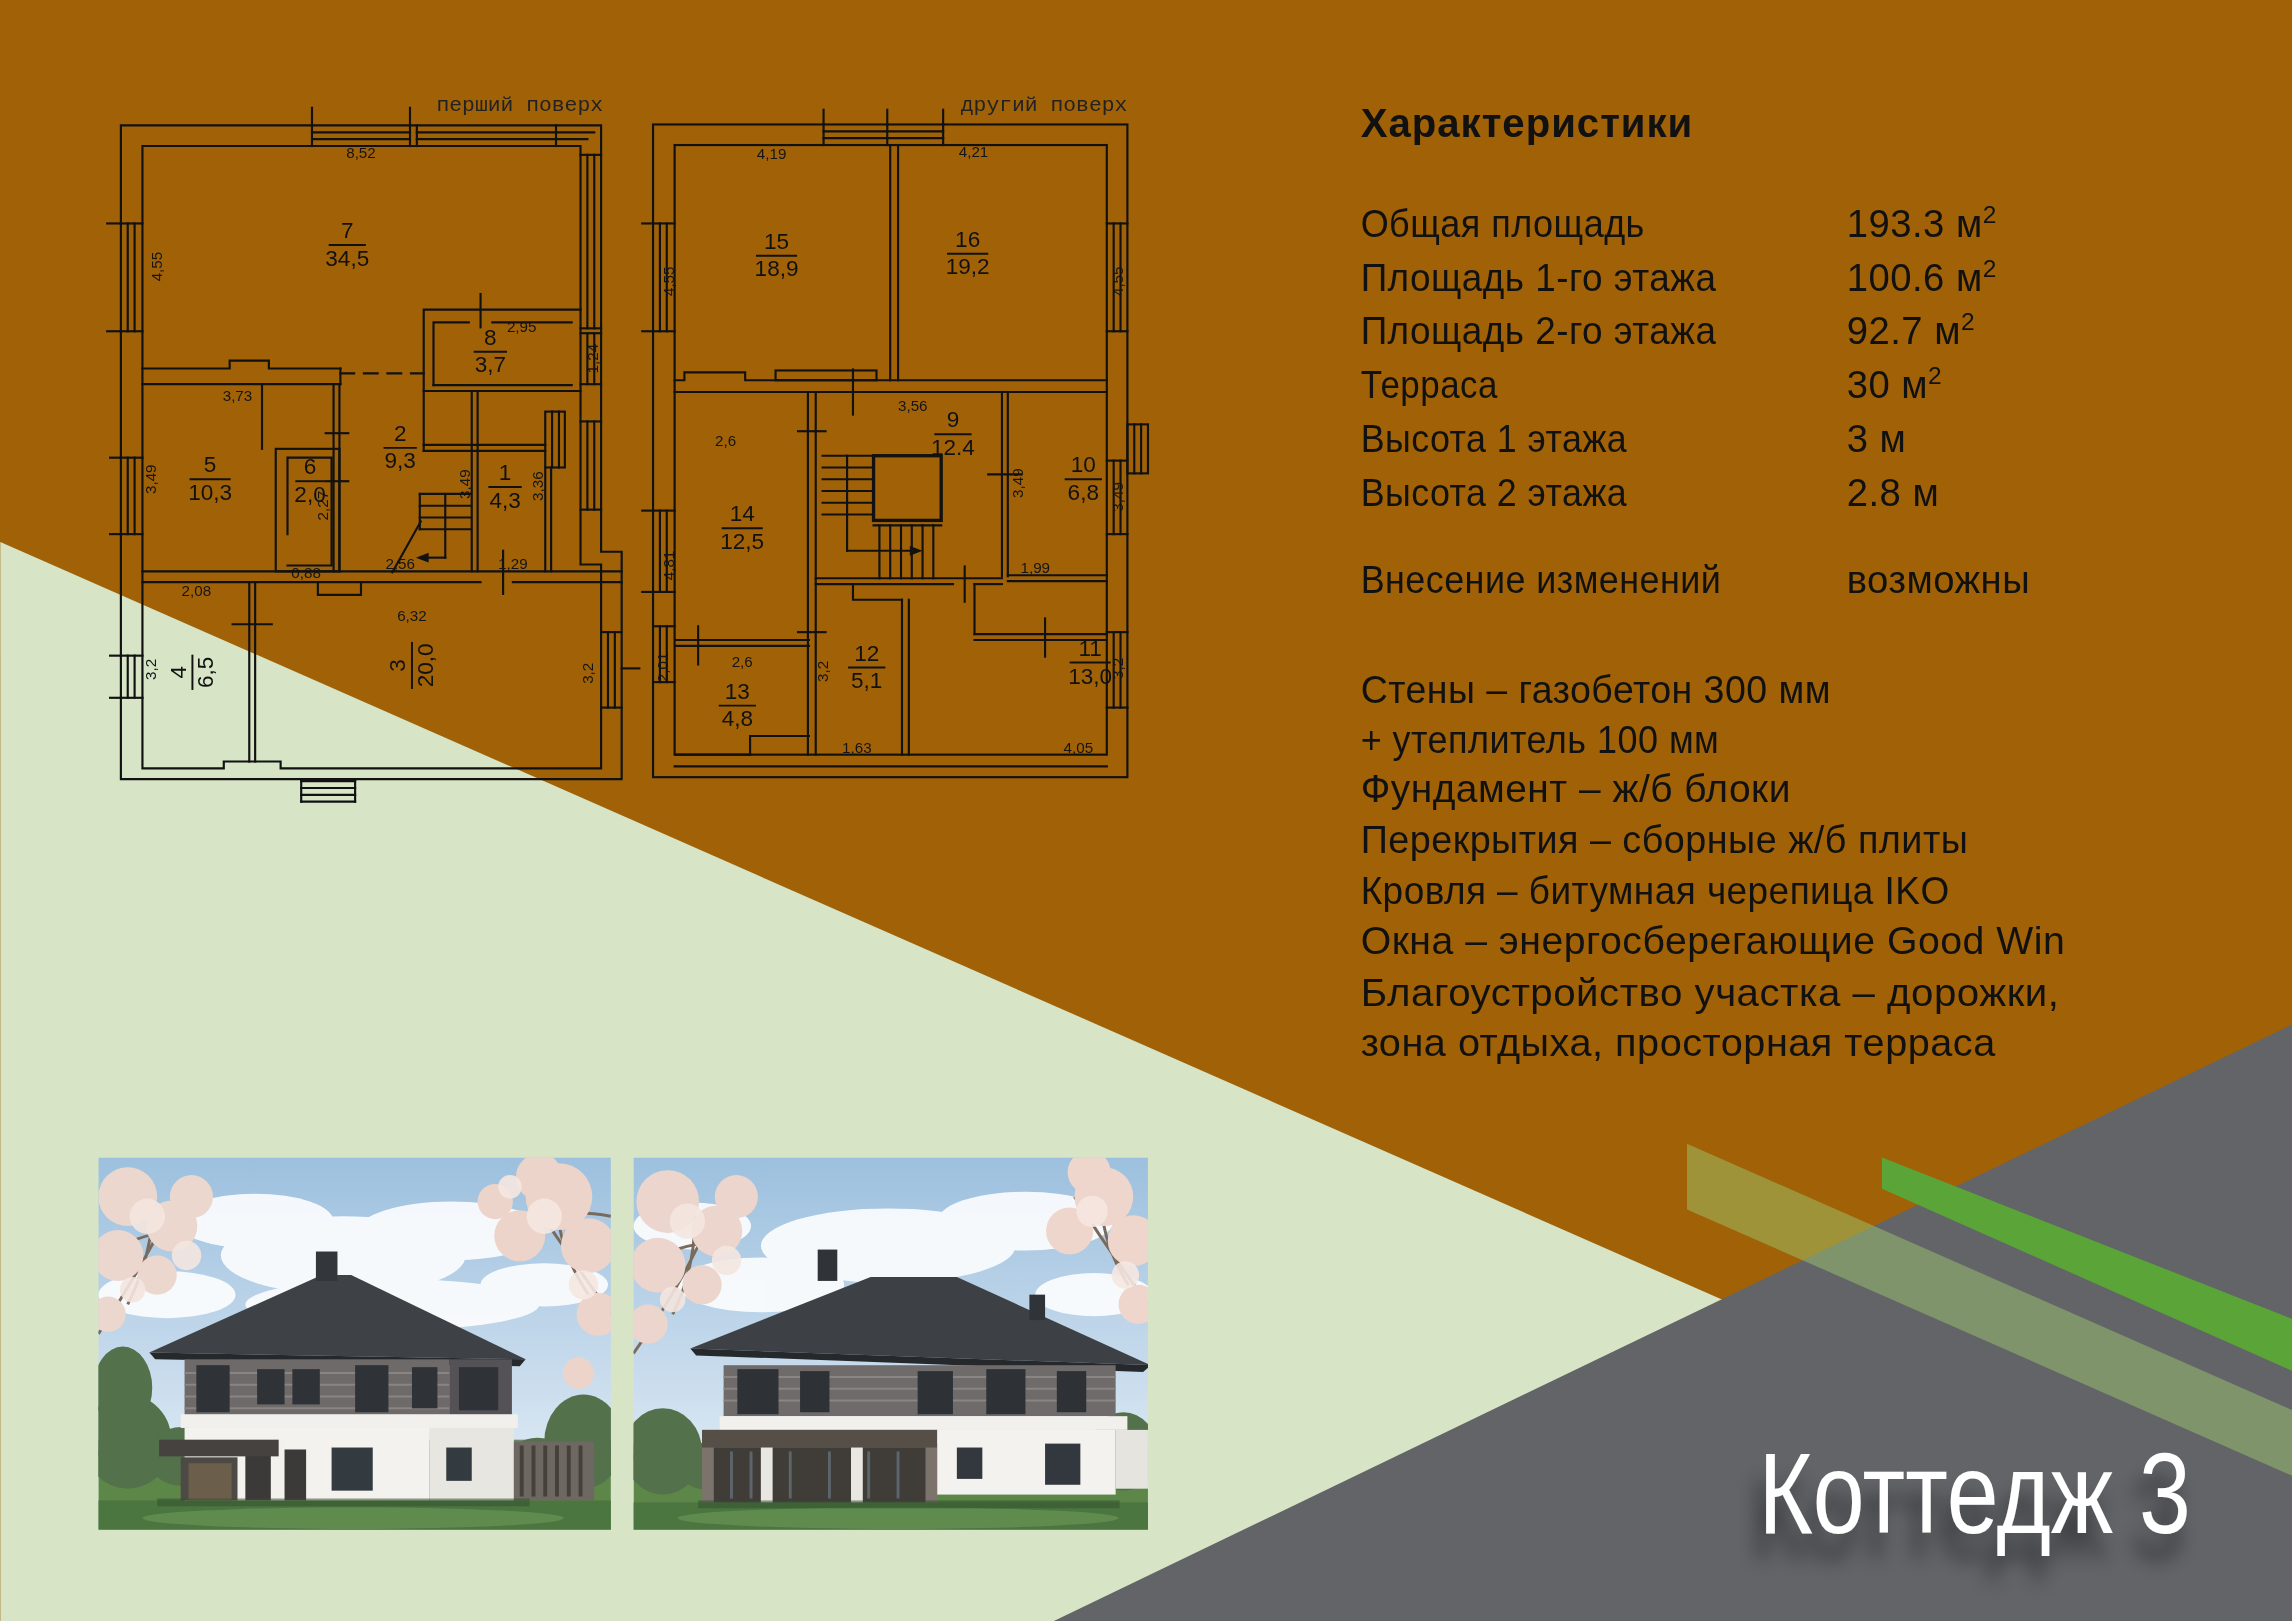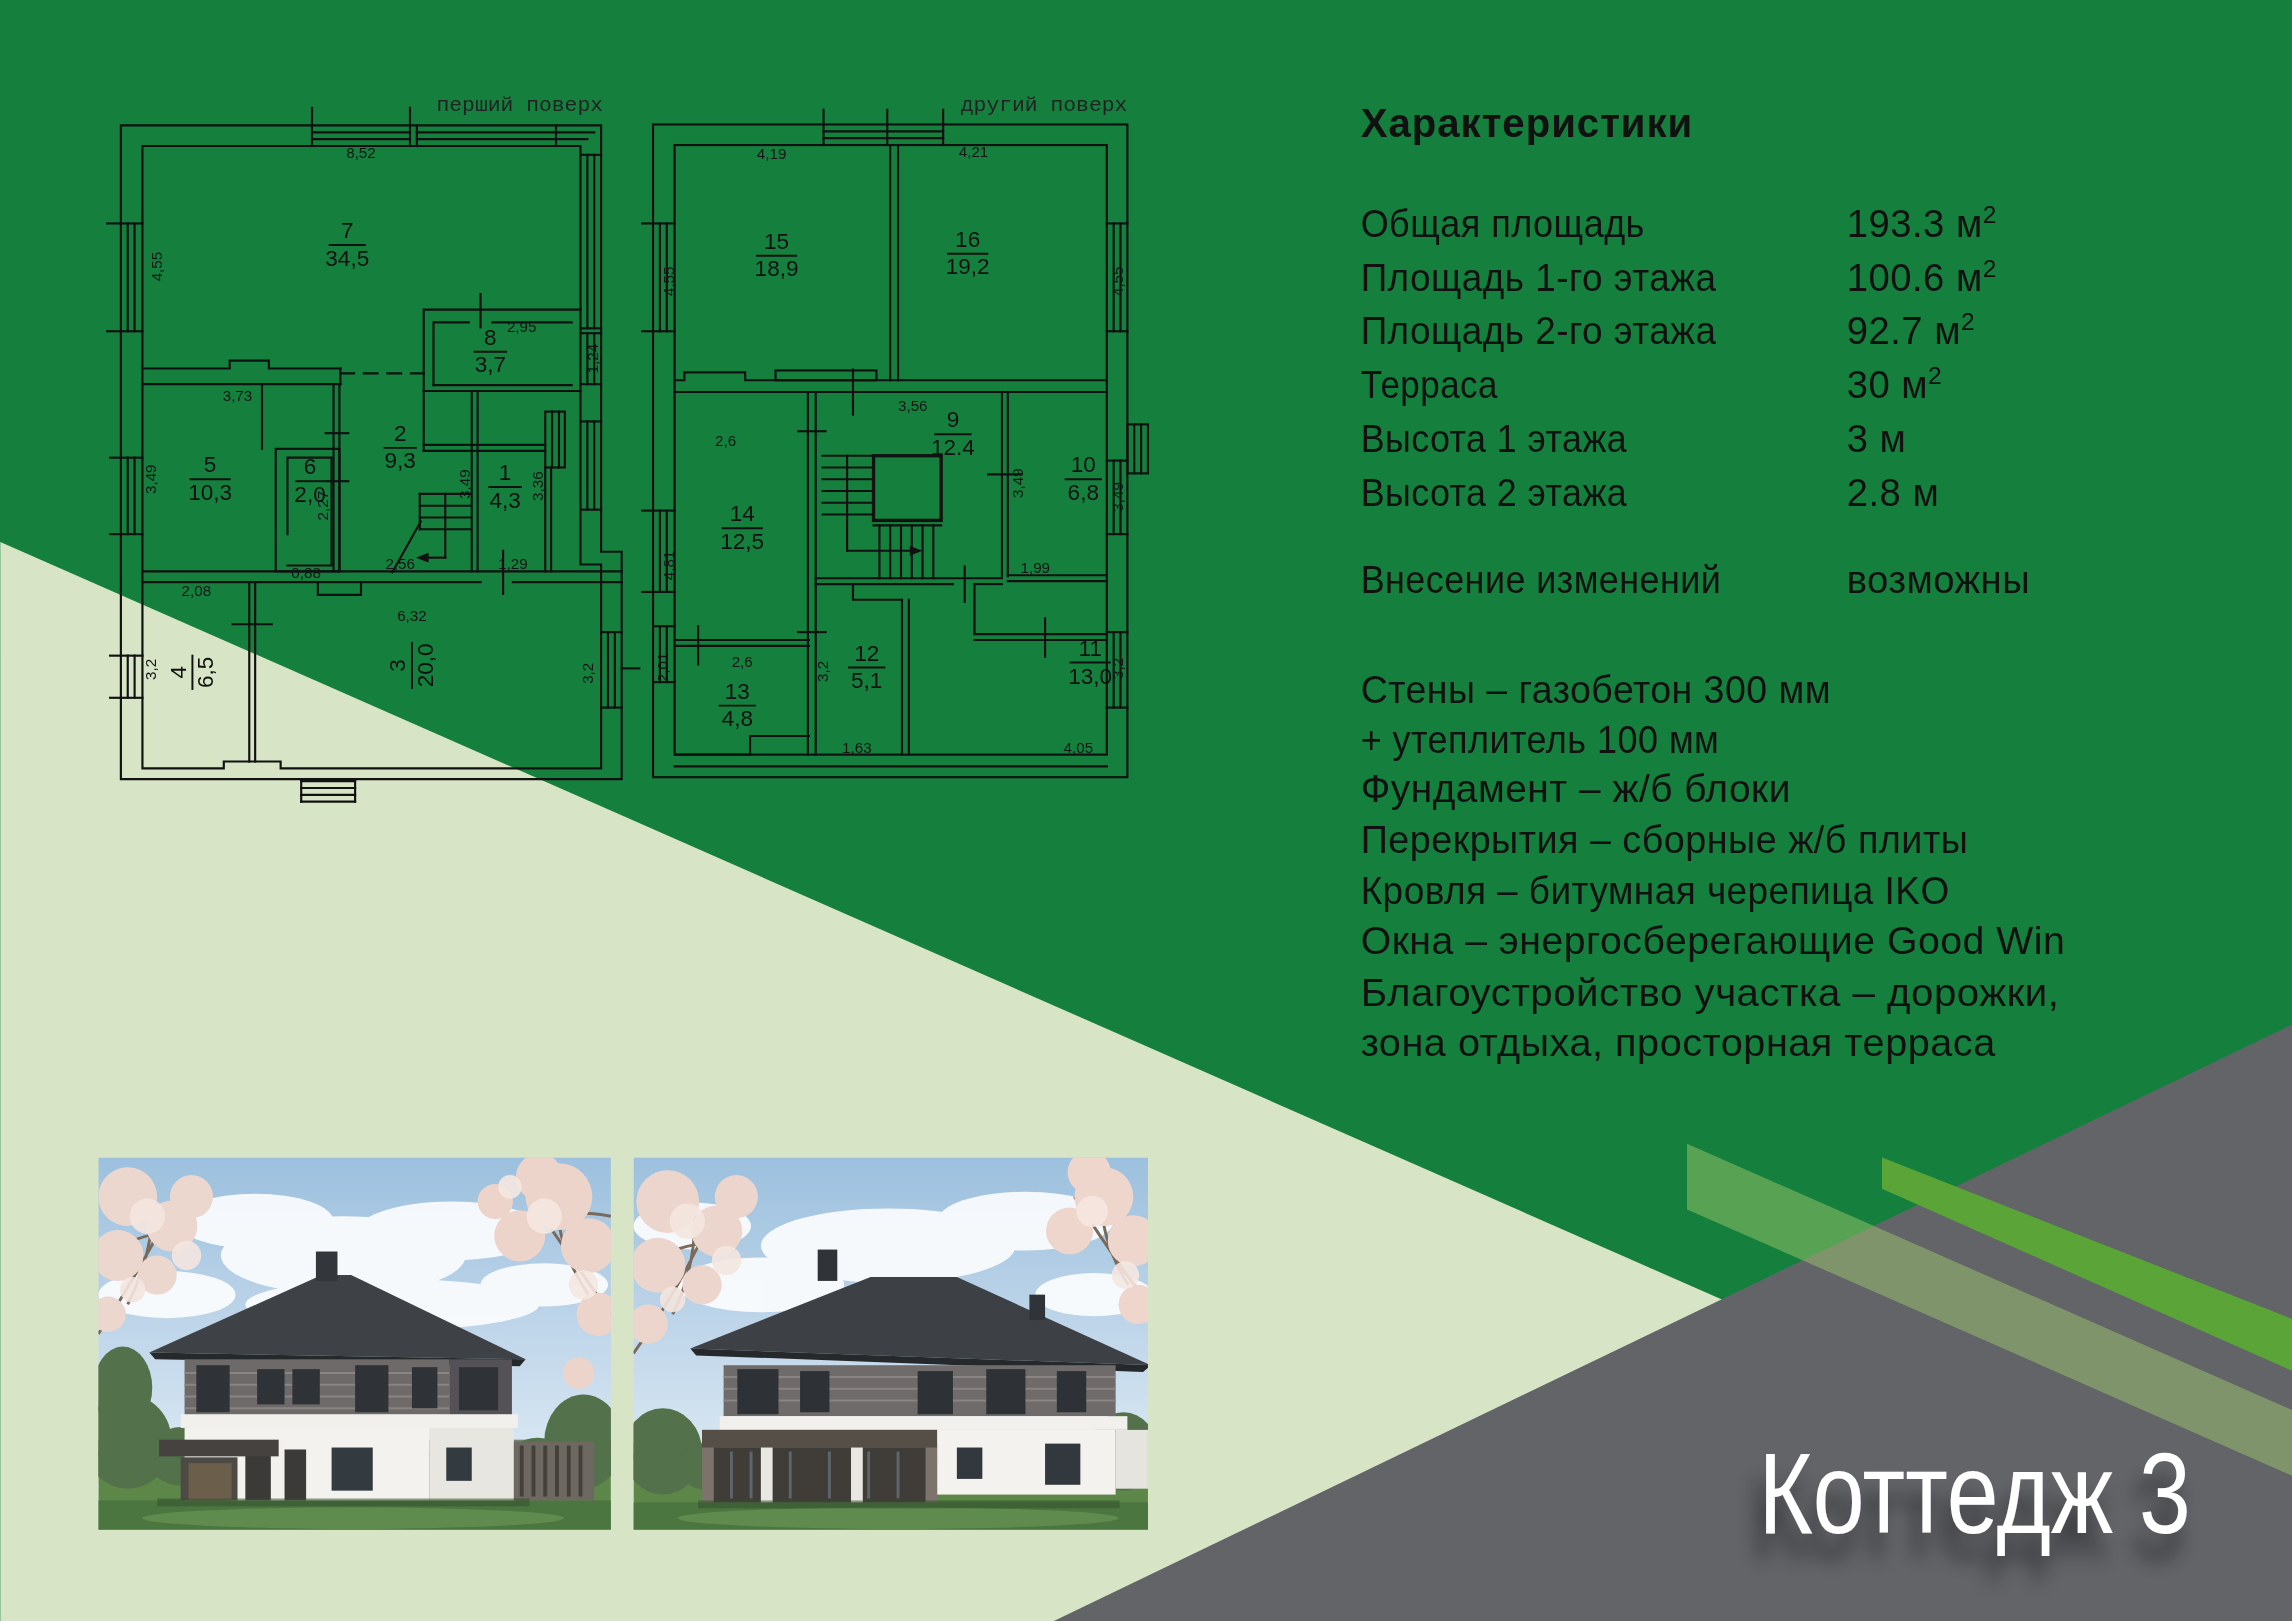--- a/index.html
+++ b/index.html
@@ -1,16 +1,16 @@
 <!DOCTYPE html>
 <html><head>
 <meta charset="utf-8">
 <style>
 html,body{margin:0;padding:0;background:#fff}
-#page{position:relative;width:2293px;height:1621px;background:#15803d;overflow:hidden;font-family:"Liberation Sans",sans-serif}
+#page{position:relative;width:2293px;height:1621px;background:#a16207;overflow:hidden;font-family:"Liberation Sans",sans-serif}
 svg{position:absolute;top:0;left:0}
 text{font-family:"Liberation Sans",sans-serif;fill:#111}
 .dim{font-size:15.5px;fill:#151515}
 .rlab{font-size:23px;fill:#111}
 .ttl{font-family:"Liberation Mono",monospace;font-size:21px;fill:#222}
 .body{font-size:39px;letter-spacing:0.5px;fill:#161616}
 .sup{font-size:25px}
 </style>
 </head>
 <body>

